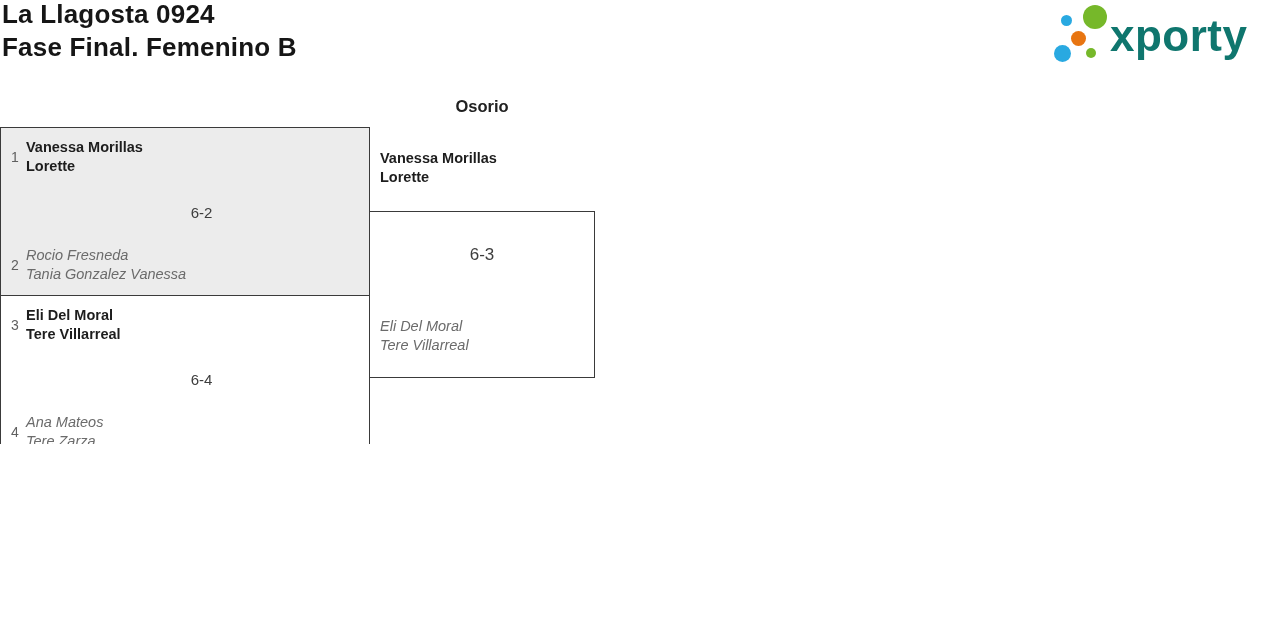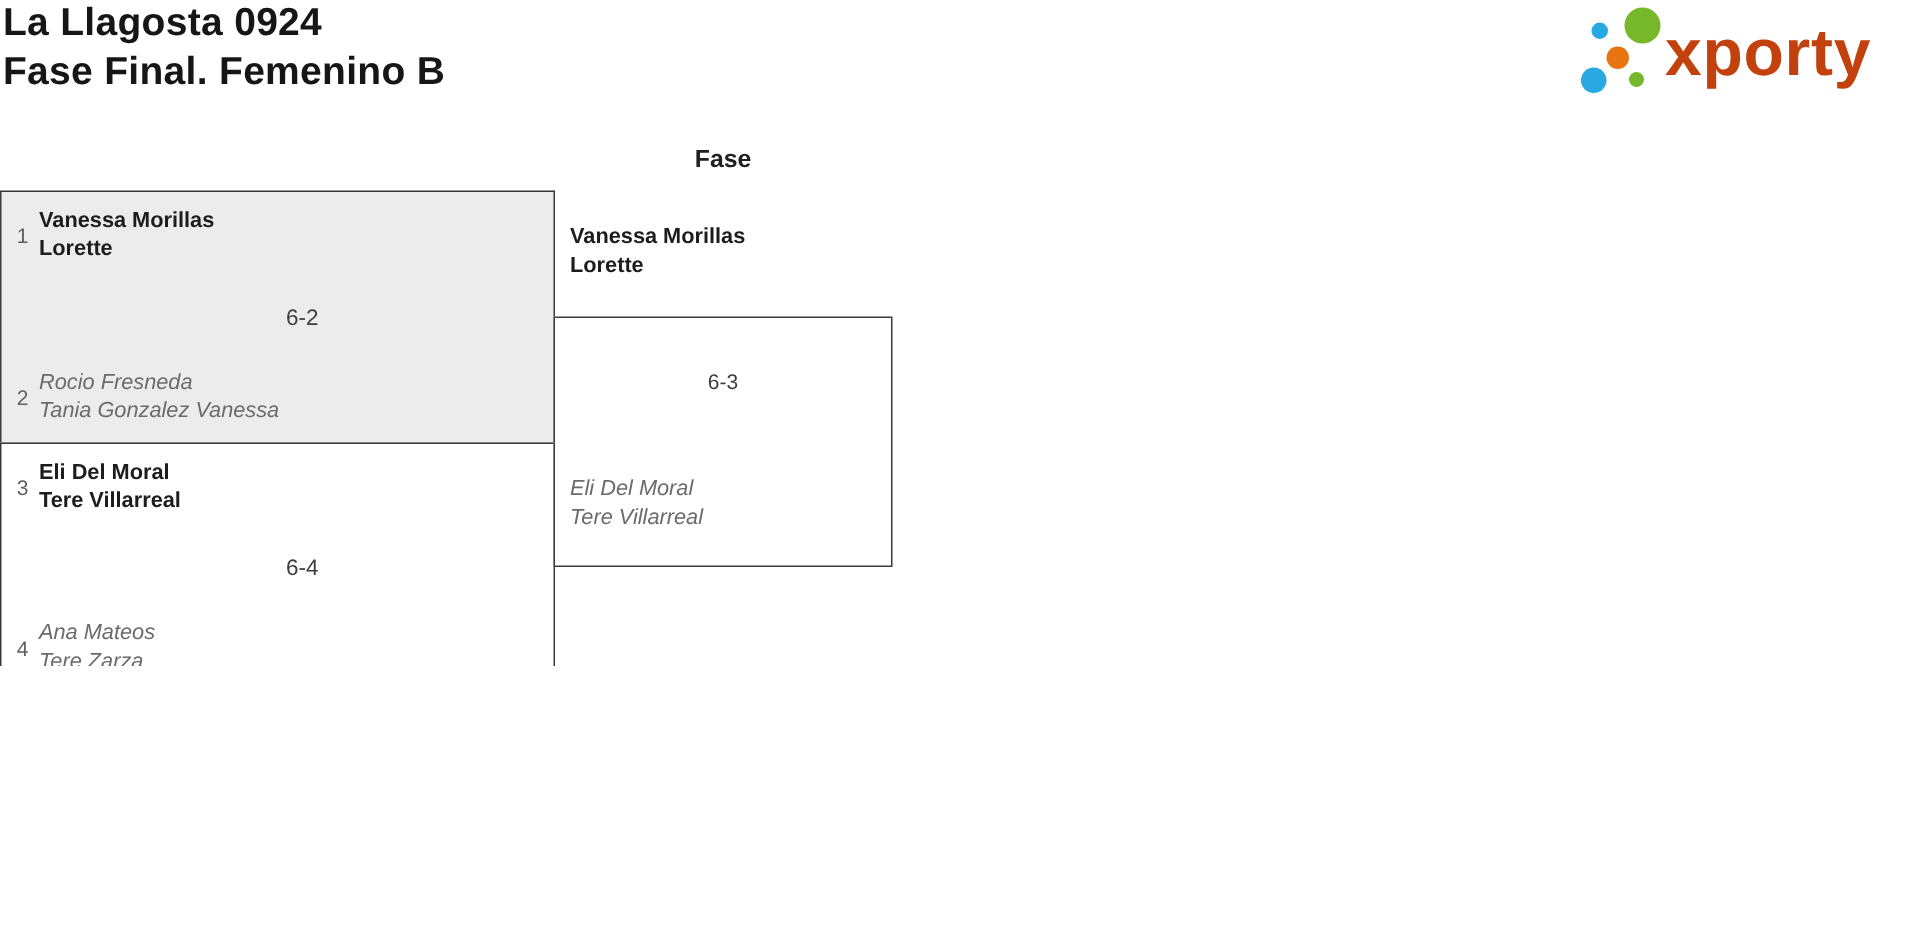--- a/index.html
+++ b/index.html
@@ -15,21 +15,21 @@
 
   
   .logo{position:absolute;left:1050px;top:0;width:230px;height:72px;}
   .dot{position:absolute;border-radius:50%;}
   .d1{left:11px;top:15px;width:11px;height:11px;background:#29a9e1;}
   .d2{left:33px;top:5px;width:24px;height:24px;background:#76b82a;}
   .d3{left:21px;top:31px;width:15px;height:15px;background:#e87511;}
   .d4{left:4px;top:45px;width:17px;height:17px;background:#29a9e1;}
   .d5{left:36px;top:48px;width:10px;height:10px;background:#76b82a;}
   .logo-text{position:absolute;left:60px;top:12px;font-size:44px;line-height:48px;
-             font-weight:700;letter-spacing:0.5px;color:#c2410c;}
+             font-weight:700;letter-spacing:0.5px;color:#0f766e;}
 
   
   .col-header{position:absolute;top:96px;font-size:16.5px;font-weight:700;
               color:#202020;text-align:center;line-height:21px;}
   .h-semi{left:0;width:370px;}
   .h-final{left:369px;width:226px;}
 
   
   .match{position:absolute;left:0;width:370px;height:169px;box-sizing:border-box;
          border:1px solid #3a3a3a;background:#ffffff;}
@@ -45,21 +45,21 @@
   .winner{font-weight:700;color:#1d1d1d;}
   .loser{font-weight:400;color:#6b6b6b;font-style:italic;}
   .score{position:absolute;left:0;right:0;top:50%;transform:translateY(-50%);
          text-align:center;font-size:15px;line-height:19px;color:#3d3d3d;padding-left:33px;}
 
   
   .final-winner{position:absolute;left:377px;top:149px;}
   .final-box{position:absolute;left:369px;top:211px;width:226px;height:167px;
              box-sizing:border-box;border:1px solid #3a3a3a;background:#ffffff;}
   .final-score{position:absolute;left:0;right:0;top:33px;text-align:center;
-               font-size:14px;line-height:19px;color:#3d3d3d;}
+               font-size:17px;line-height:19px;color:#3d3d3d;}
   .final-loser{position:absolute;left:7px;top:105px;}
 </style>
 </head>
 <body>
 
 <div class="stage">
 
   <header class="title">
     <div>La Llagosta 0924</div>
     <div>Fase Final. Femenino B</div>
@@ -67,21 +67,21 @@
 
   <div class="logo">
     <span class="dot d1"></span>
     <span class="dot d2"></span>
     <span class="dot d3"></span>
     <span class="dot d4"></span>
     <span class="dot d5"></span>
     <span class="logo-text">xporty</span>
   </div>
 
-  <div class="col-header h-final">Fase</div>
+  <div class="col-header h-final">Osorio</div>
 
   <section class="match m1">
     <div class="team team-top">
       <span class="seed">1</span>
       <div class="names winner">
         <div>Vanessa Morillas</div>
         <div>Lorette</div>
       </div>
     </div>
     <div class="score">6-2</div>

